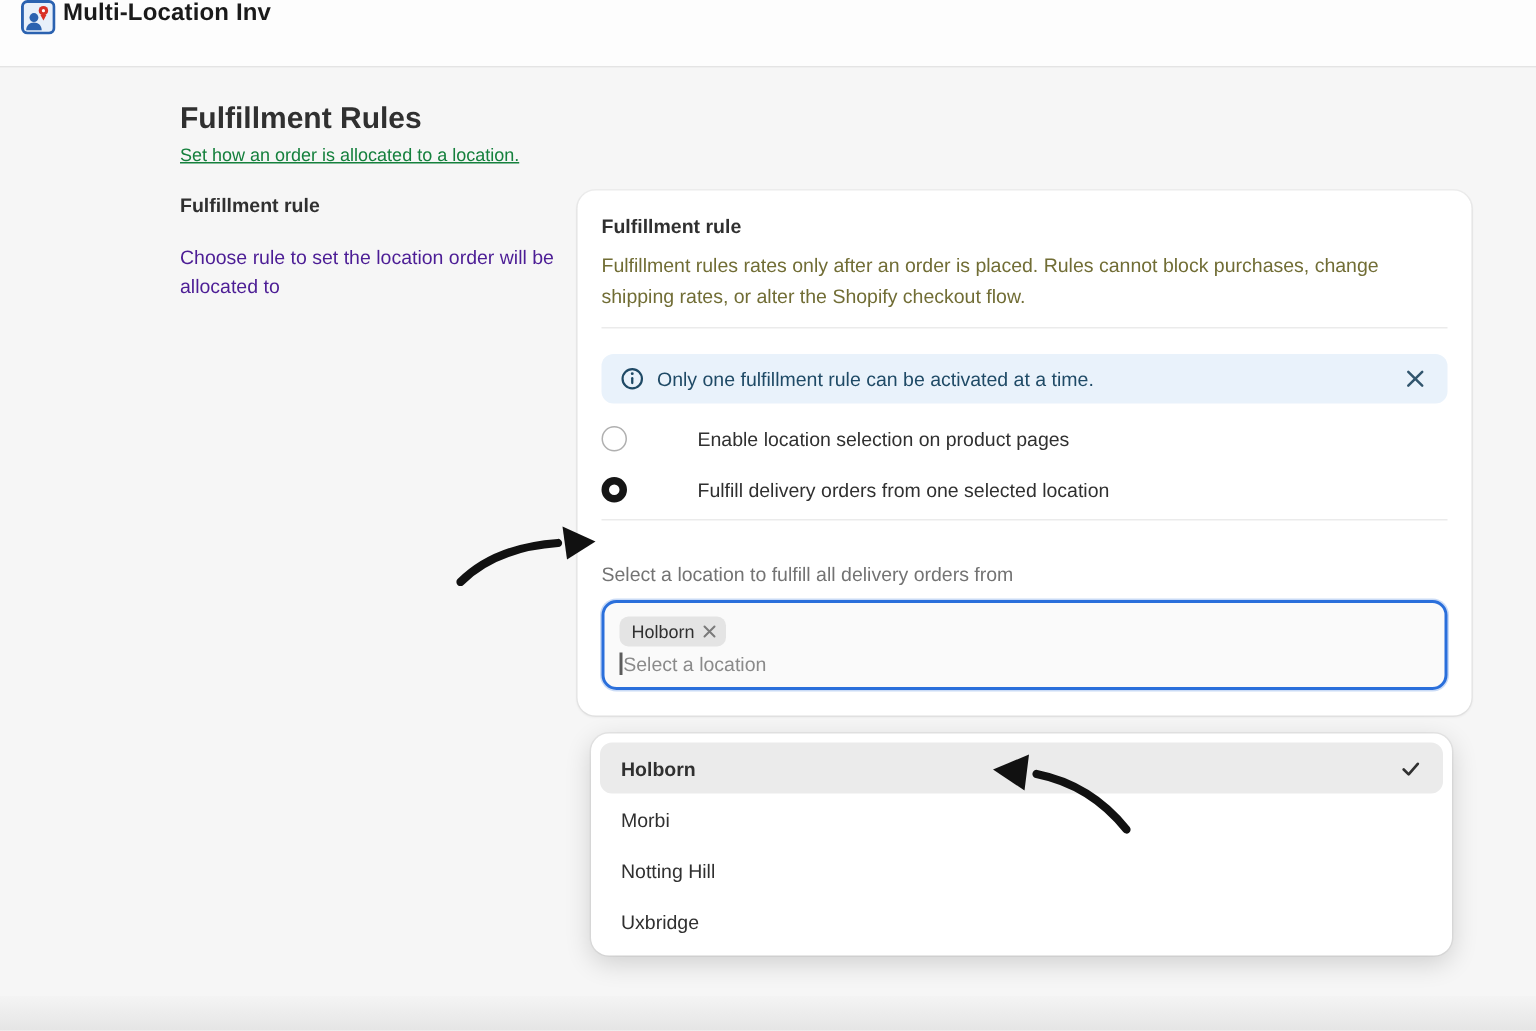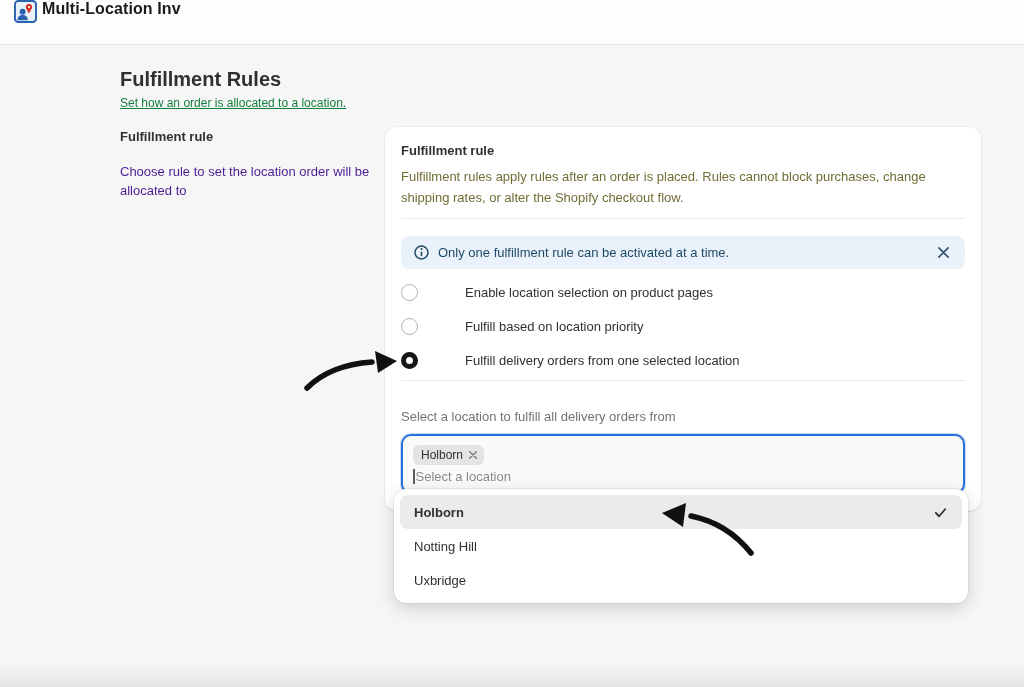--- a/index.html
+++ b/index.html
@@ -141,21 +141,21 @@
   </div>
 
   <div class="page-title">Fulfillment Rules</div>
   <div class="page-subtitle">Set how an order is allocated to a location.</div>
 
   <div class="section-label">Fulfillment rule</div>
   <div class="section-desc">Choose rule to set the location order will be allocated to</div>
 
   <div class="card">
     <div class="card-title">Fulfillment rule</div>
-    <div class="caution-text">Fulfillment rules apply rules after an order is placed. Rules cannot block purchases, change shipping rates, or alter the Shopify checkout flow.</div>
+    <div class="caution-text">Fulfillment rules rates only after an order is placed. Rules cannot block purchases, change shipping rates, or alter the Shopify checkout flow.</div>
     <hr class="divider d1">
 
     <div class="banner">
       <span style="display:flex;">
         <svg width="17" height="17" viewBox="0 0 20 20">
           <circle cx="10" cy="10" r="7.6" fill="none" stroke="#1f4a66" stroke-width="1.7"></circle>
           <rect x="9.1" y="8.7" width="1.8" height="5.6" rx="0.9" fill="#1f4a66"></rect>
           <circle cx="10" cy="6" r="1.15" fill="#1f4a66"></circle>
         </svg>
       </span>
@@ -168,24 +168,20 @@
         </span>
       </button>
     </div>
 
     <div class="radio-group">
       <div class="radio-row">
         <span class="radio-circle"></span>
         <span class="radio-label">Enable location selection on product pages</span>
       </div>
       <div class="radio-row">
-        <span class="radio-circle"></span>
-        <span class="radio-label">Fulfill based on location priority</span>
-      </div>
-      <div class="radio-row">
         <span class="radio-circle selected"></span>
         <span class="radio-label">Fulfill delivery orders from one selected location</span>
       </div>
     </div>
 
     <hr class="divider d2">
 
     <div class="select-label">Select a location to fulfill all delivery orders from</div>
 
     <div class="combobox">
@@ -205,20 +201,23 @@
   </div>
 
   <div class="popover">
     <div class="option selected">
       <span>Holborn</span>
       <span class="check">
         <svg width="15" height="15" viewBox="0 0 16 16">
           <path d="M3 8.5 L6.5 12 L13 4.5" fill="none" stroke="#303030" stroke-width="1.9" stroke-linecap="round" stroke-linejoin="round"></path>
         </svg>
       </span>
+    </div>
+    <div class="option">
+      <span>Morbi</span>
     </div>
     <div class="option">
       <span>Notting Hill</span>
     </div>
     <div class="option">
       <span>Uxbridge</span>
     </div>
   </div>
 
   <svg class="arrows" width="1024" height="687" viewBox="0 0 1024 687">

